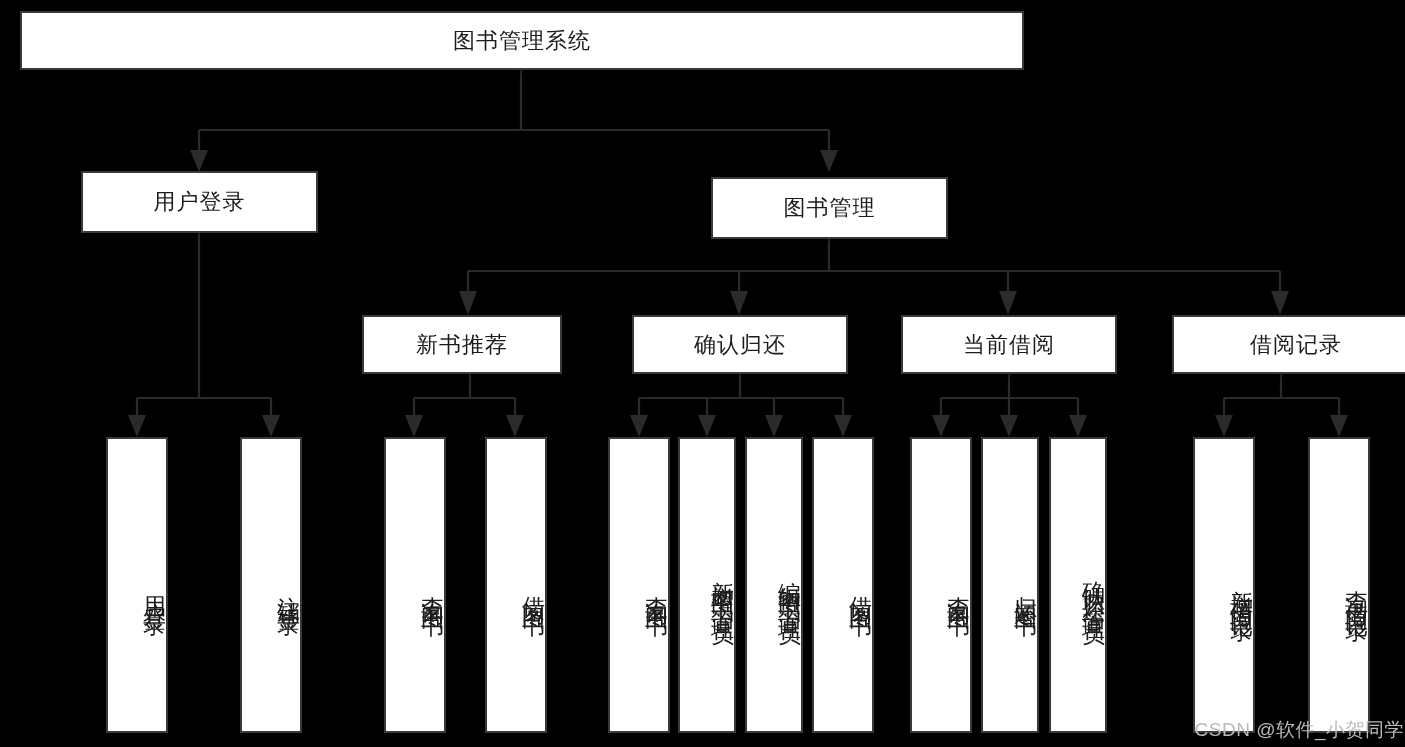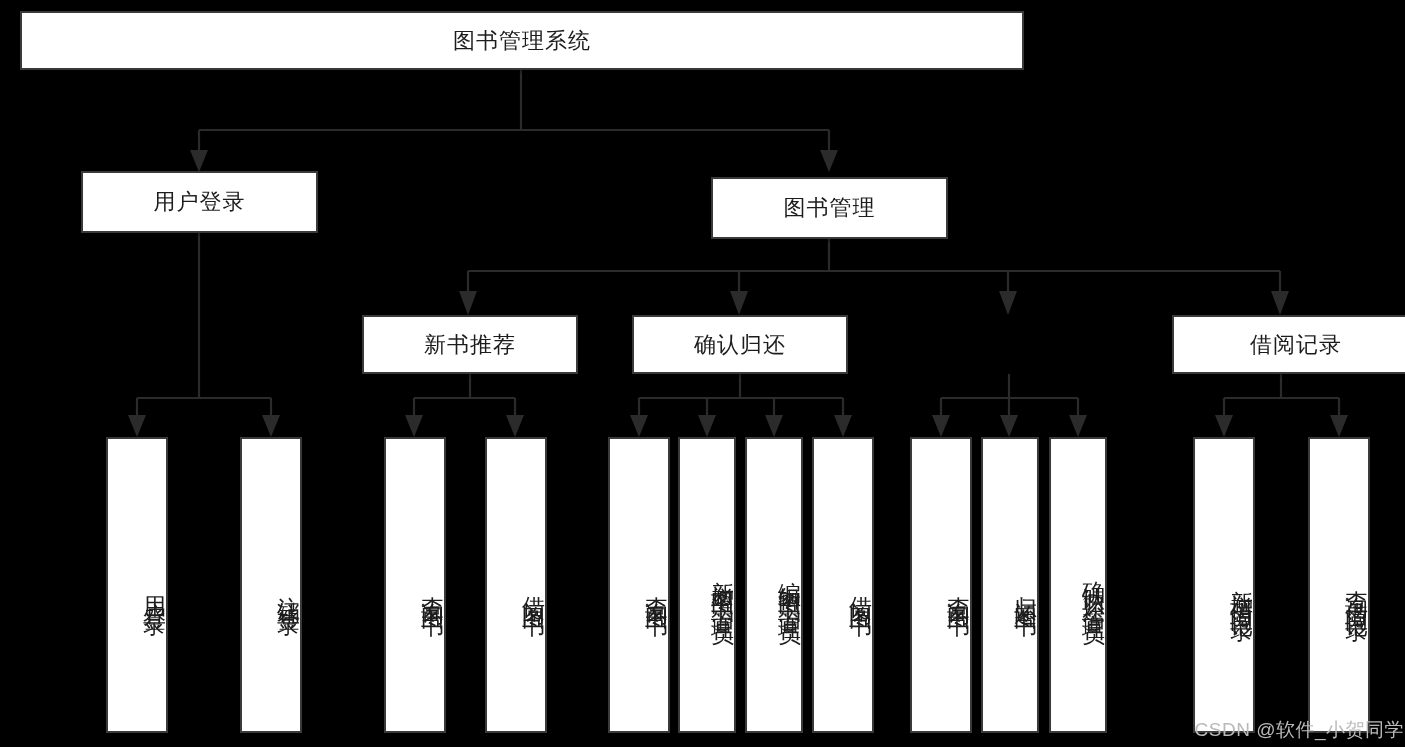--- a/index.html
+++ b/index.html
@@ -140,22 +140,23 @@
     <path class="wire" d="M 1339 398 L 1339 415"></path>
     <polygon class="arrowhead" points="1215,415 1233,415 1224,437"></polygon>
     <polygon class="arrowhead" points="1330,415 1348,415 1339,437"></polygon>
   </svg>
 
   <div class="node horiz root" style="left:20px; top:11px; width:1004px; height:59px;">图书管理系统</div>
 
   <div class="node horiz" style="left:81px; top:171px; width:237px; height:62px;">用户登录</div>
   <div class="node horiz" style="left:711px; top:177px; width:237px; height:62px;">图书管理</div>
 
-  <div class="node horiz" style="left:362px; top:315px; width:216px; height:59px;">新书推荐</div>
+  <div class="node horiz" style="left:362px; top:315px; width:200px; height:59px;">新书推荐</div>
   <div class="node horiz" style="left:632px; top:315px; width:216px; height:59px;">确认归还</div>
+  <div class="node horiz" style="left:901px; top:315px; width:216px; height:59px;">当前借阅</div>
   <div class="node horiz" style="left:1172px; top:315px; width:248px; height:59px;">借阅记录</div>
 
   <div class="node vert" style="left:106px; top:437px; width:62px; height:296px;">
     <span>用户登录</span>
   </div>
   <div class="node vert" style="left:240px; top:437px; width:62px; height:296px;">
     <span>注销登录</span>
   </div>
 
   <div class="node vert" style="left:384px; top:437px; width:62px; height:296px;">

